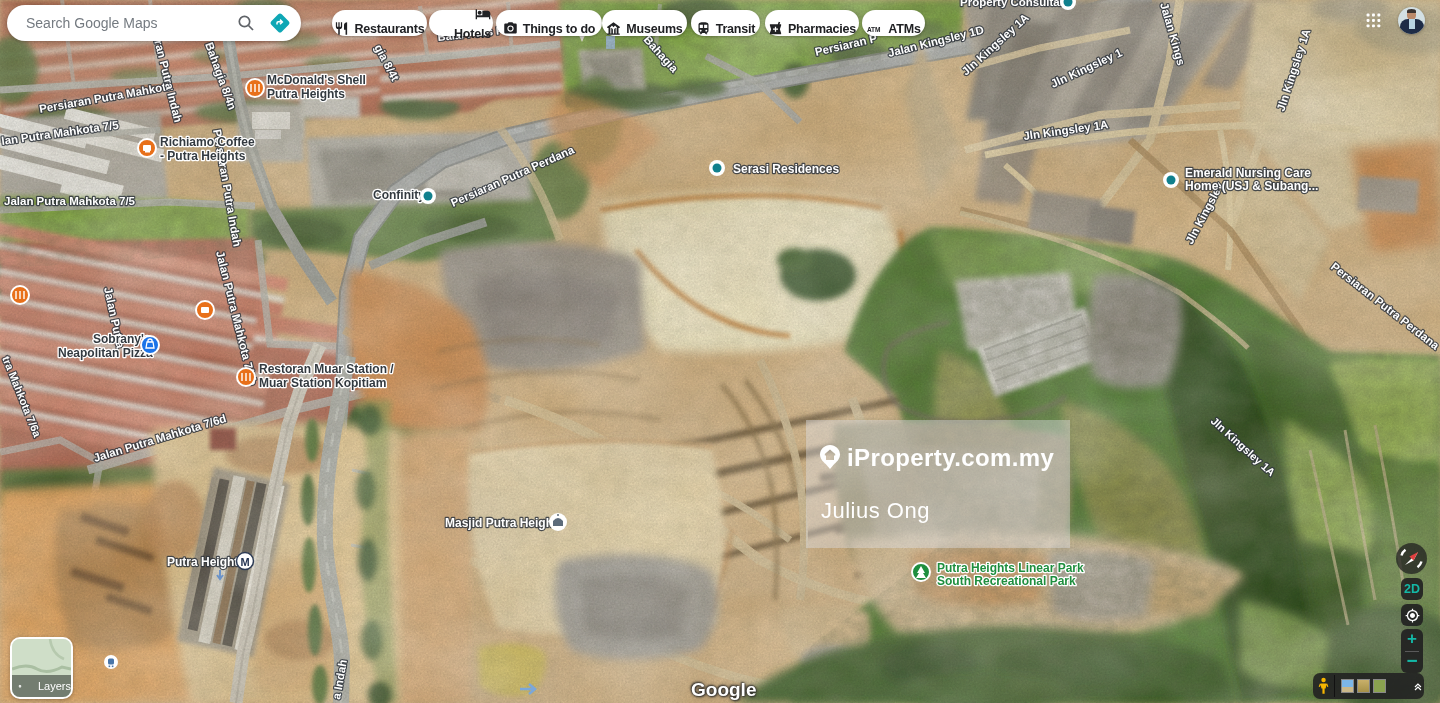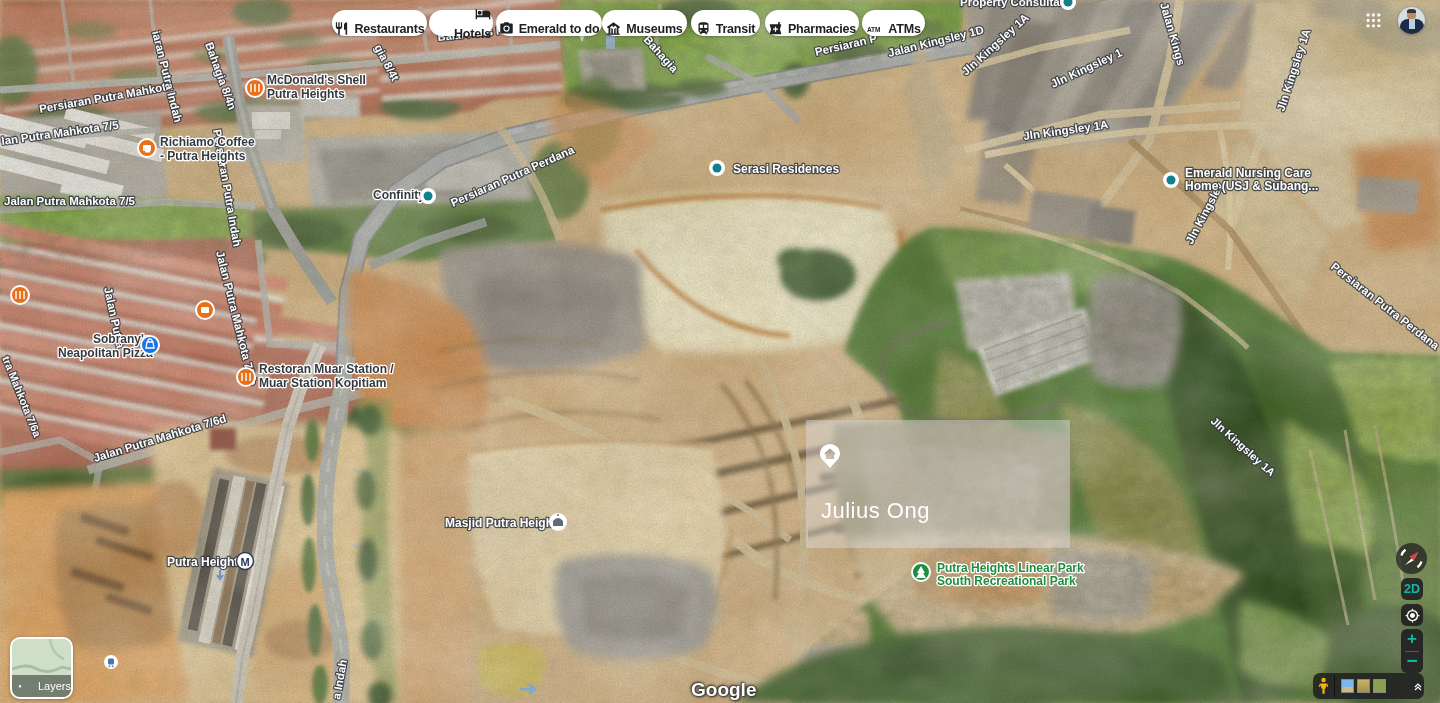--- a/index.html
+++ b/index.html
@@ -664,44 +664,56 @@
         <path d="M520,689 L534,689 M529,684 L535,689 L529,694" stroke="#7ba7d9" stroke-width="2.5" fill="none"></path>
       </g>
 </svg>
 
 <div style="position:absolute;left:806px;top:420px;width:264px;height:128px;background:rgba(222,224,230,0.42);"></div>
 
 <div style="position:absolute;left:820px;top:444px;color:#fff;display:flex;align-items:center;gap:7px;">
 <svg width="20" height="26" viewBox="0 0 20 26">
         <path d="M10,0 C15.5,0 20,4.3 20,9.6 C20,14.6 16,17.4 13.2,20.3 L10,24 L6.8,20.3 C4,17.4 0,14.6 0,9.6 C0,4.3 4.5,0 10,0 Z M10,4.5 L4.8,9 L4.8,10.5 L6,10.5 L6,15 L14,15 L14,10.5 L15.2,10.5 L15.2,9 Z" fill="#fff" fill-rule="evenodd"></path>
       </svg>
+<span style="font-size:24px;font-weight:bold;letter-spacing:0.4px;">iProperty.com.my</span>
 </div>
 
 <div style="position:absolute;left:821px;top:498px;color:#fff;font-size:22px;font-weight:normal;letter-spacing:0.5px;">Julius Ong</div>
 
+<div style="position:absolute;left:7px;top:5px;width:294px;height:36px;background:#fff;border-radius:18px;box-shadow:0 1px 4px rgba(0,0,0,.3);display:flex;align-items:center;">
+<span style="margin-left:19px;font-size:14px;color:#747a80;flex:1;">Search Google Maps</span>
+<svg width="18" height="18" viewBox="0 0 18 18" style="margin-right:14px;">
+        <circle cx="7.5" cy="7.5" r="5.2" fill="none" stroke="#5f6368" stroke-width="1.7"></circle>
+        <path d="M11.5,11.5 L16,16" stroke="#5f6368" stroke-width="1.7"></path>
+      </svg>
+<svg width="22" height="22" viewBox="0 0 22 22" style="margin-right:10px;">
+        <rect x="3.6" y="3.6" width="14.8" height="14.8" rx="2.5" transform="rotate(45 11 11)" fill="#0fa7b5"></rect>
+        <path d="M8,12.5 L8,11 Q8,9.8 9.2,9.8 L12.6,9.8 M11,7.6 L13.4,9.9 L11,12.2" stroke="#fff" stroke-width="1.5" fill="none"></path>
+      </svg>
+</div>
 
 <div class="chip" style="left:332px;width:95px;">
 <svg width="15" height="15" viewBox="0 0 24 24" fill="#202124">
         <path d="M11 9H9V2H7v7H5V2H3v7c0 2.12 1.66 3.84 3.75 3.97V22h2.5v-9.03C11.34 12.84 13 11.12 13 9V2h-2v7zm5-3v8h2.5v8H21V2c-2.76 0-5 2.24-5 4z"></path>
       </svg>
 <span>Restaurants</span>
     </div>
 
 <div class="chip" style="left:429px;width:64px;flex-direction:column;">
 <svg width="16" height="16" viewBox="0 0 24 24" fill="#202124">
         <path d="M7 13c1.66 0 3-1.34 3-3S8.66 7 7 7s-3 1.34-3 3 1.34 3 3 3zm12-6h-8v7H3V5H1v15h2v-3h18v3h2v-9c0-2.21-1.79-4-4-4z"></path>
       </svg>
 <span>Hotels</span>
     </div>
 
 <div class="chip" style="left:496px;width:106px;">
 <svg width="15" height="15" viewBox="0 0 24 24">
         <path fill-rule="evenodd" clip-rule="evenodd" fill="#202124" d="M9 2L7.17 4H4c-1.1 0-2 .9-2 2v12c0 1.1.9 2 2 2h16c1.1 0 2-.9 2-2V6c0-1.1-.9-2-2-2h-3.17L15 2H9zm3 15a5 5 0 1 0 0-10 5 5 0 0 0 0 10zm0-1.8a3.2 3.2 0 1 0 0-6.4 3.2 3.2 0 0 0 0 6.4z"></path>
       </svg>
-<span>Emerald to do</span>
+<span>Things to do</span>
     </div>
 
 <div class="chip" style="left:602px;width:85px;">
 <svg width="15" height="15" viewBox="0 0 24 24" fill="#202124">
         <path d="M22 11V9L12 2 2 9v2h2v9H2v2h20v-2h-2v-9h2zm-11 2.5L9.5 11h-1v9H7v-9H6l3.5-4 2.5 3 2.5-3 3.5 4h-1v9h-1.5v-9h-1L13 13.5V20h-2v-6.5z"></path>
       </svg>
 <span>Museums</span>
     </div>
 
 <div class="chip" style="left:691px;width:69px;">

